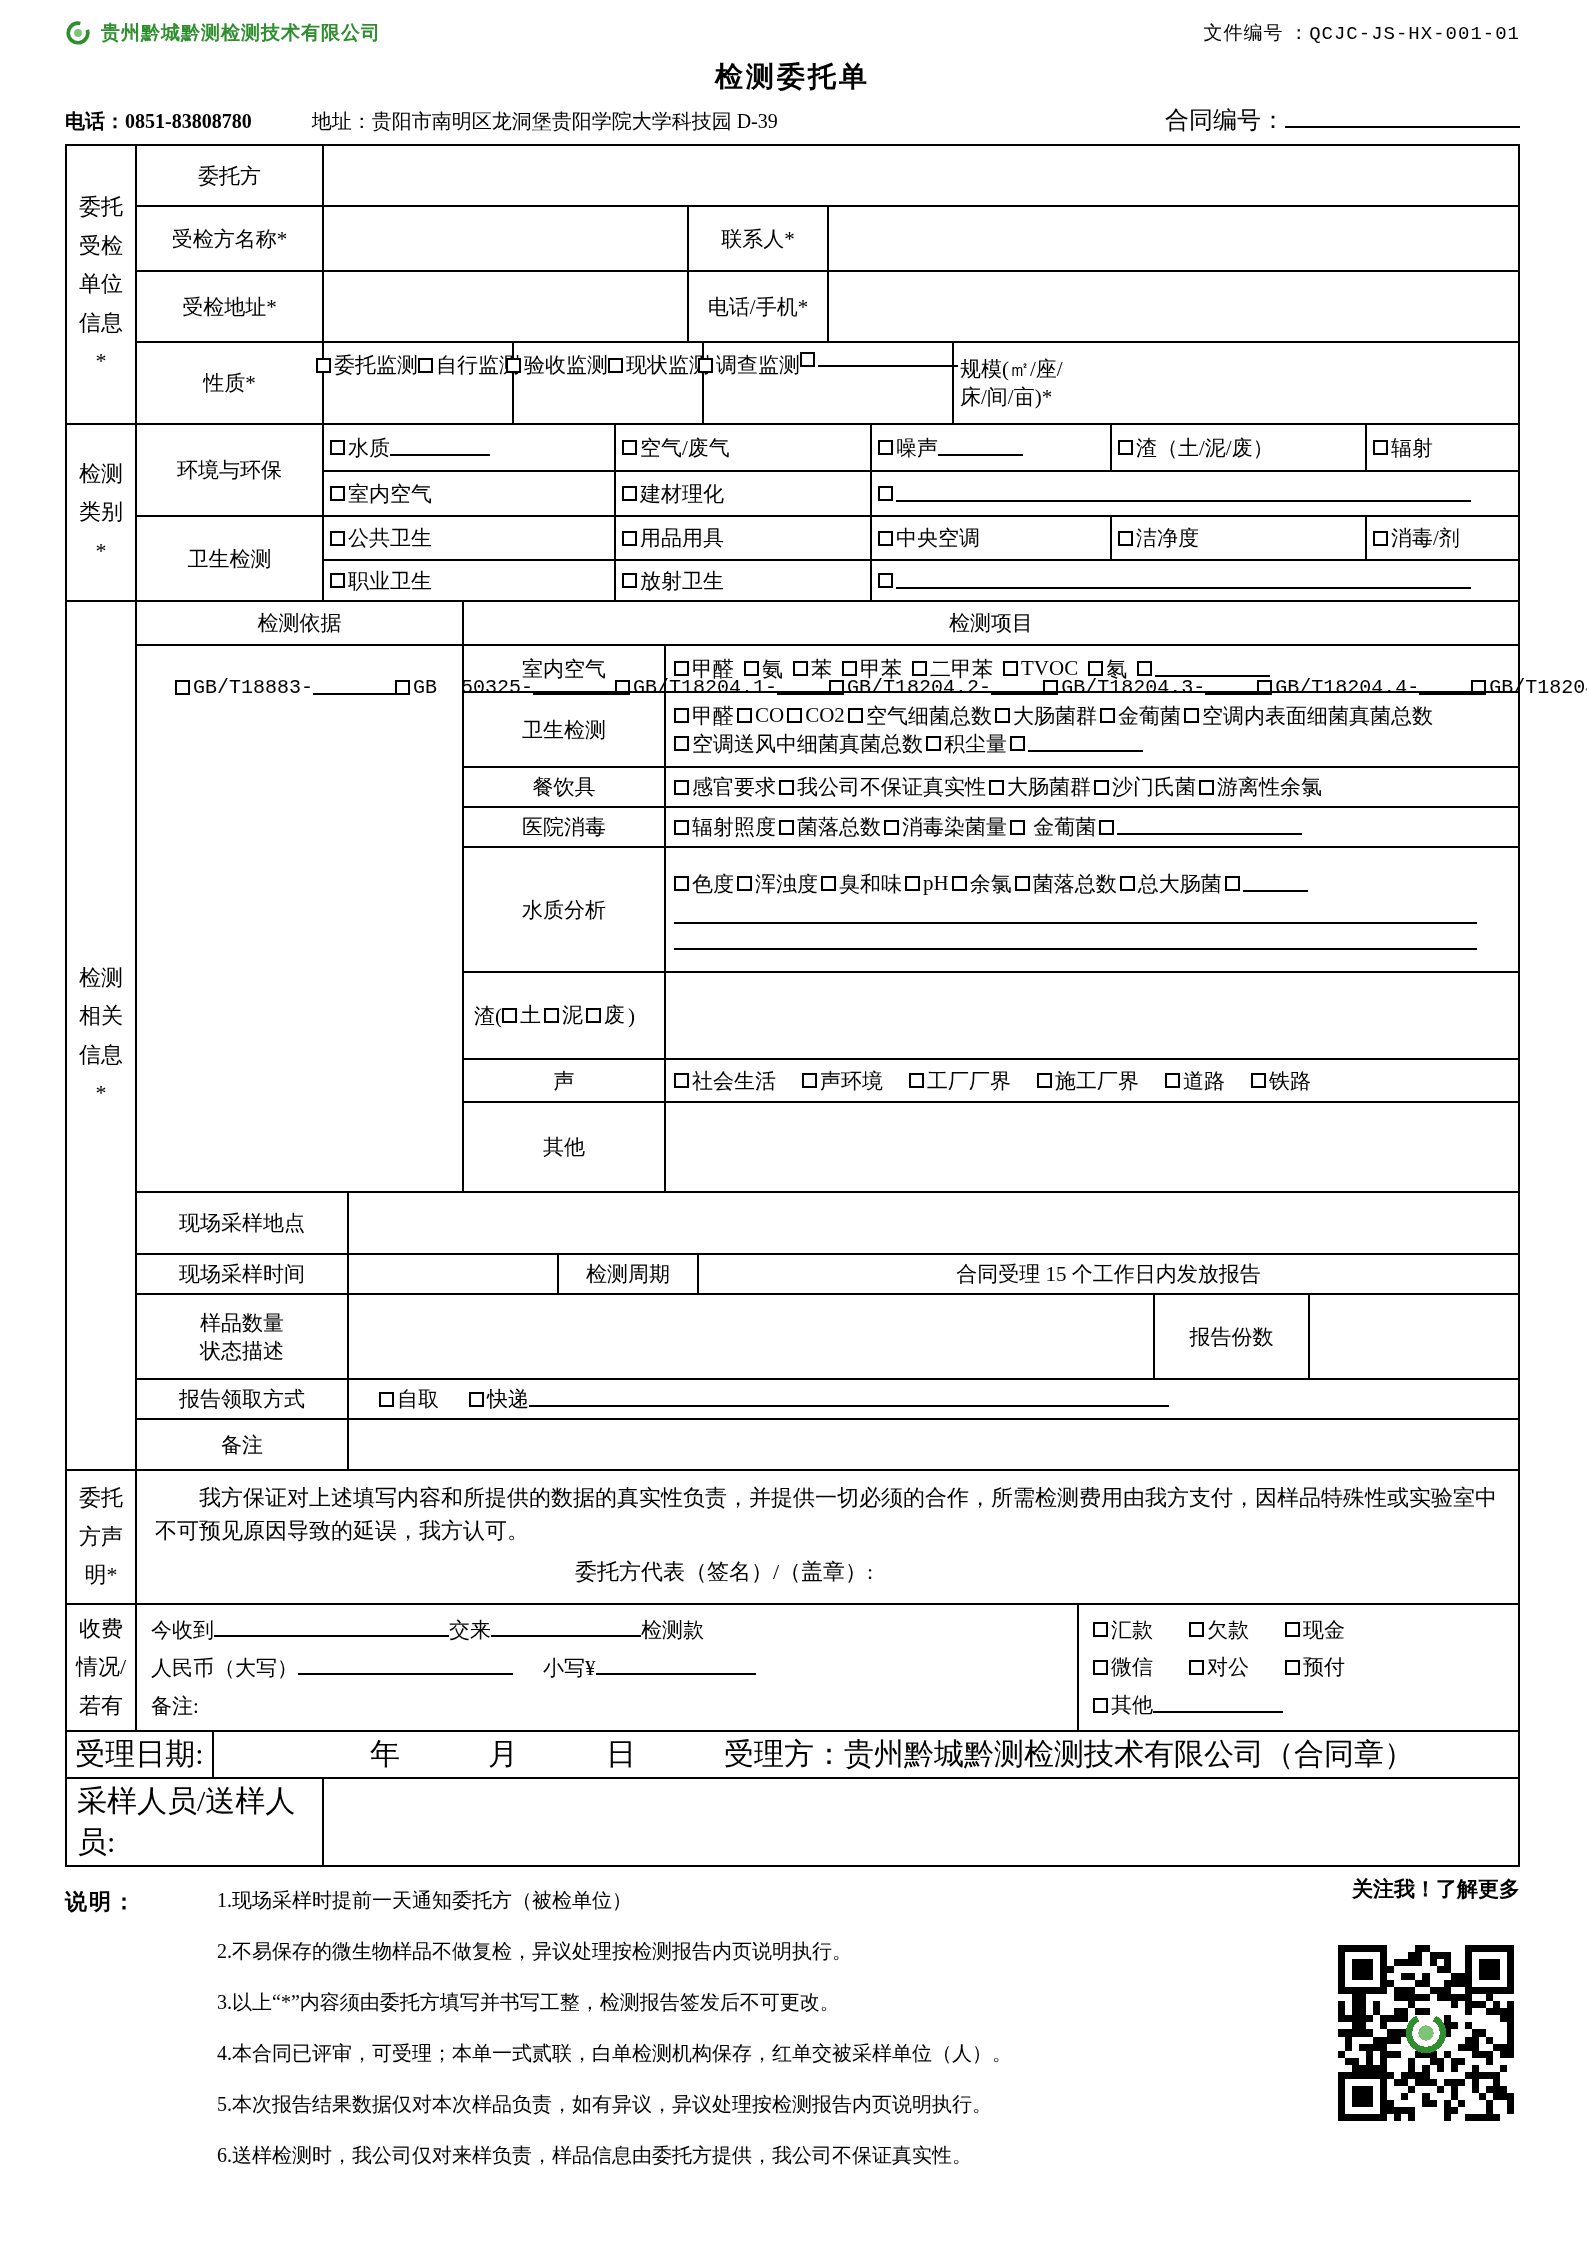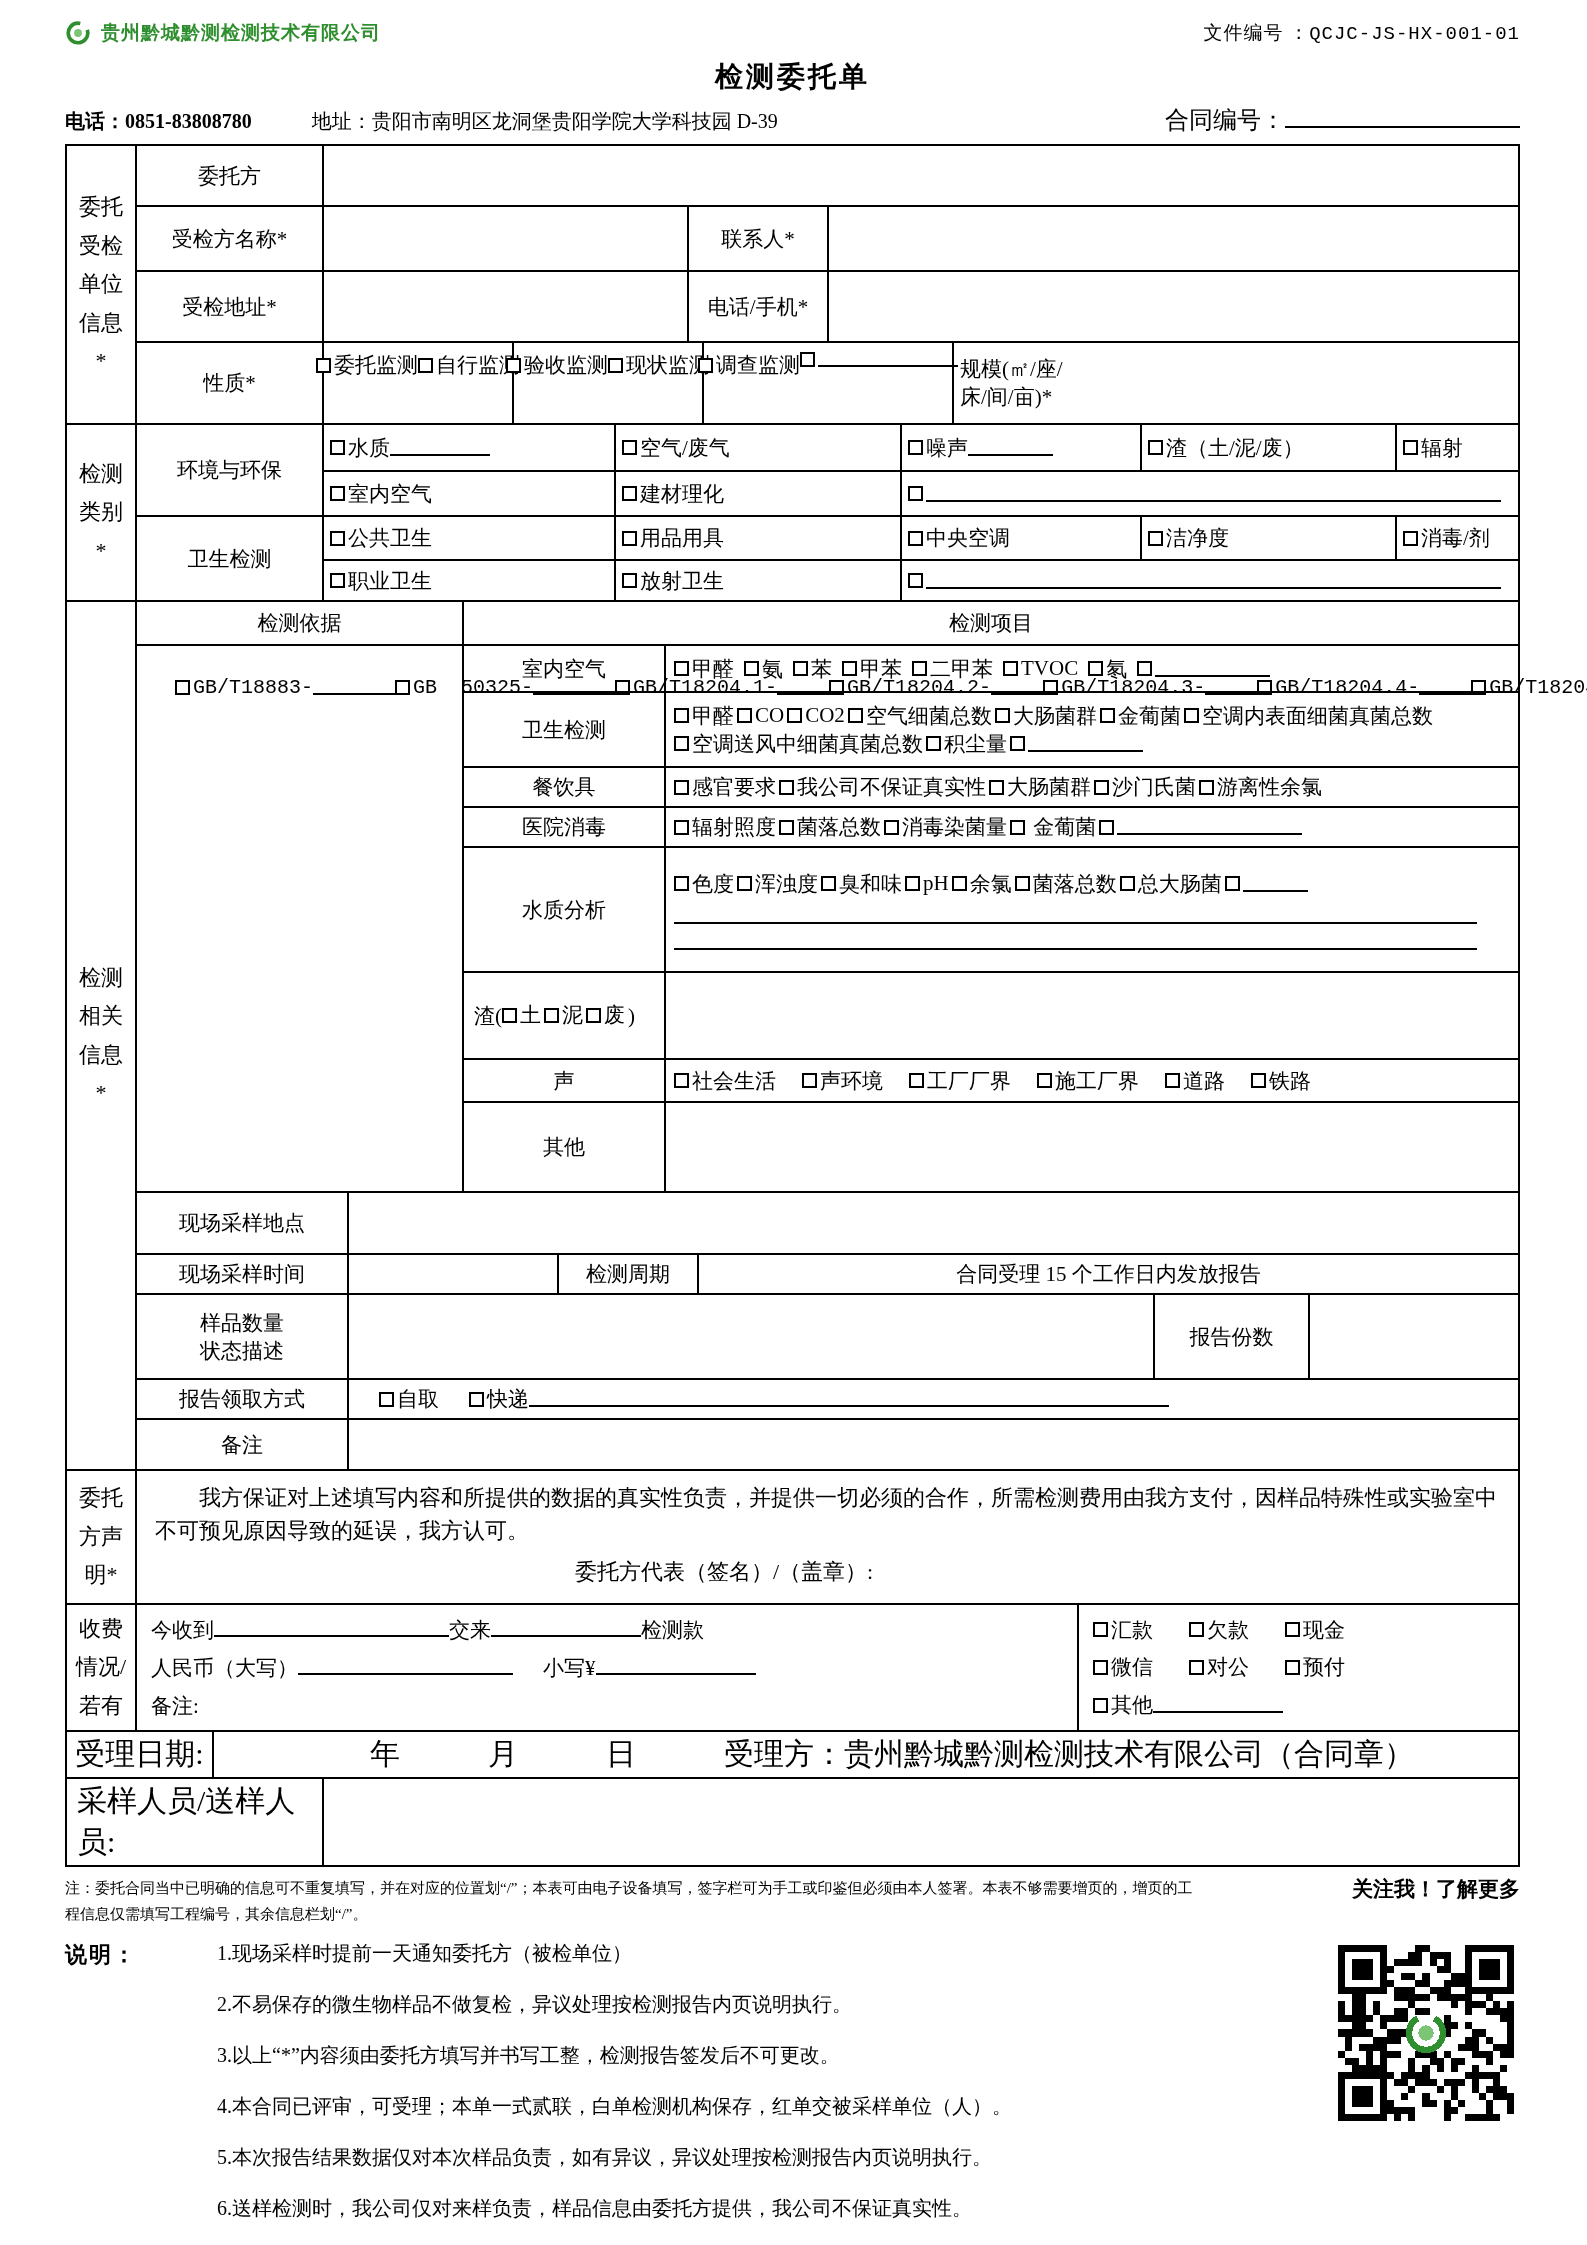--- a/index.html
+++ b/index.html
@@ -36,21 +36,21 @@
   }
   .secbody { flex:1; display:flex; flex-direction:column; }
   .row { display:flex; align-items:stretch; }
   .row + .row { border-top:2px solid #000; }
   .c { display:flex; align-items:center; padding:2px 6px; font-size:21px; }
   .c + .c { border-left:2px solid #000; }
   .lab { justify-content:center; text-align:center; }
   .flex1 { flex:1; }
   .w140{flex:none;width:140px} .w145{flex:none;width:145px} .w155{flex:none;width:155px}
   .w185{flex:none;width:185px} .w190{flex:none;width:190px}
-  .w210{flex:none;width:210px} .w240{flex:none;width:240px} .w245{flex:none;width:286px}
+  .w210{flex:none;width:210px} .w240{flex:none;width:240px} .w245{flex:none;width:256px}
   .w250{flex:none;width:250px} .w255{flex:none;width:255px} .w290{flex:none;width:290px}
   .w325{flex:none;width:325px} .w365{flex:none;width:365px} .w940{flex:none;width:940px}
   .h40{min-height:40px} .h41{min-height:41px} .h42{min-height:42px} .h43{min-height:43px}
   .h45{min-height:45px} .h51{min-height:51px} .h55{min-height:55px} .h59{min-height:59px}
   .h62{min-height:62px} .h65{min-height:65px} .h71{min-height:71px} .h75{min-height:75px}
   .h82{min-height:82px} .h85{min-height:85px} .h87{min-height:87px} .h90{min-height:90px}
   .h125{min-height:125px} .h132{min-height:132px}
 
   .pre { white-space:pre-line; }
 
@@ -683,21 +683,20 @@
 
     <div class="sec sampRow">
       <div class="c w255 h55" style="border:none;padding-left:10px">采样人员/送样人员:</div>
       <div class="c flex1"></div>
     </div>
 
   </div>
 
   <div class="footer">
     <div class="fl">
-      <p class="note">注：委托合同当中已明确的信息可不重复填写，并在对应的位置划“/”；本表可由电子设备填写，签字栏可为手工或印鉴但必须由本人签署。本表不够需要增页的，增页的工程信息仅需填写工程编号，其余信息栏划“/”。</p>
       <div class="instr">
         <span class="instr-label">说明：</span>
         <div class="ins-items">
           <div>1.现场采样时提前一天通知委托方（被检单位）</div>
           <div>2.不易保存的微生物样品不做复检，异议处理按检测报告内页说明执行。</div>
           <div>3.以上“*”内容须由委托方填写并书写工整，检测报告签发后不可更改。</div>
           <div>4.本合同已评审，可受理；本单一式贰联，白单检测机构保存，红单交被采样单位（人）。</div>
           <div>5.本次报告结果数据仅对本次样品负责，如有异议，异议处理按检测报告内页说明执行。</div>
           <div>6.送样检测时，我公司仅对来样负责，样品信息由委托方提供，我公司不保证真实性。</div>
         </div>

